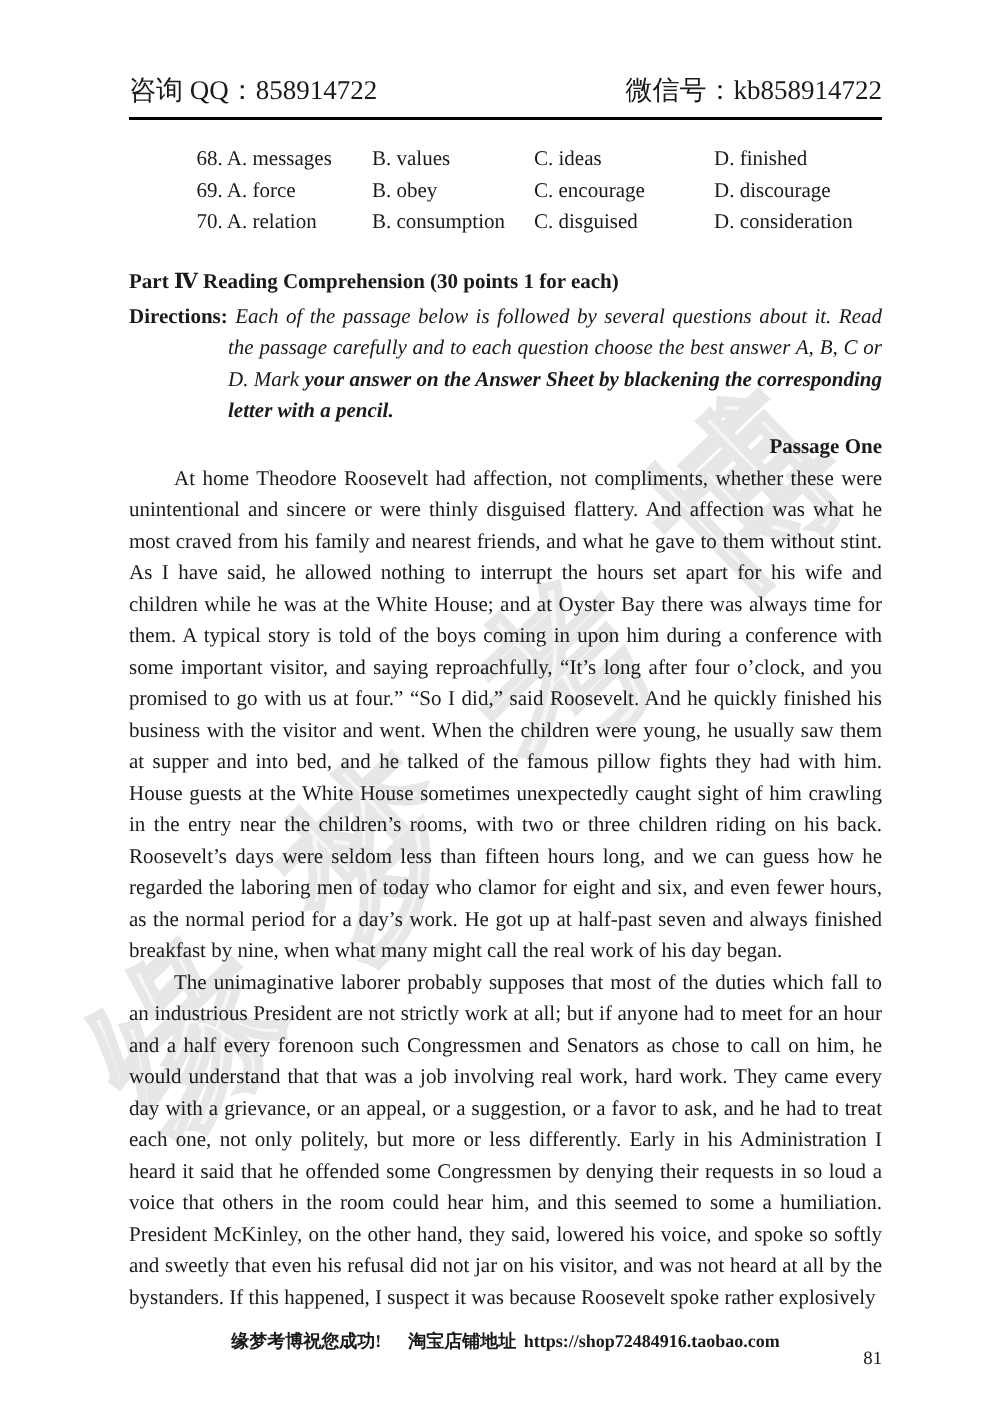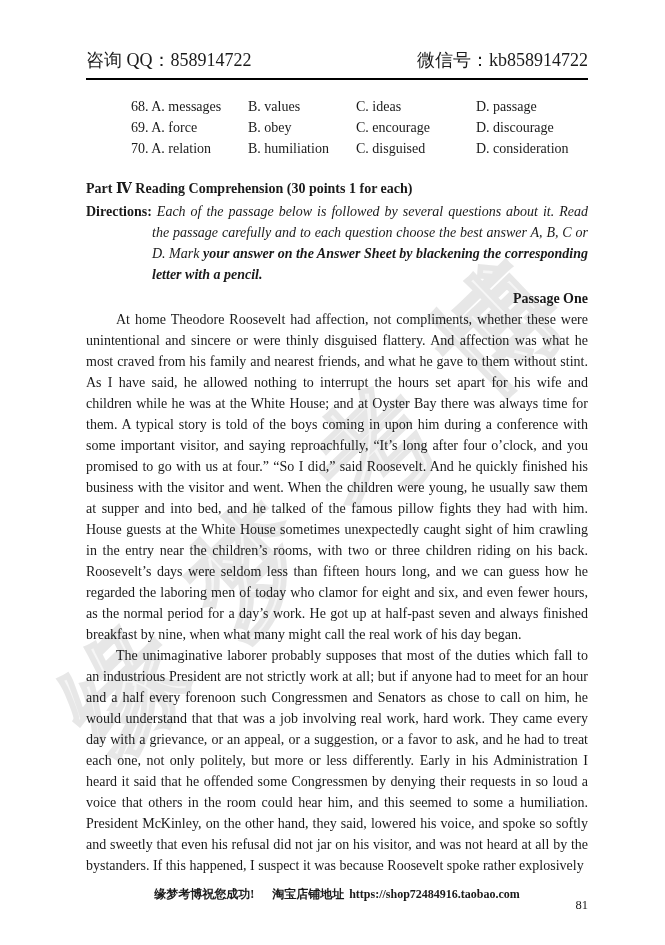--- a/index.html
+++ b/index.html
@@ -116,31 +116,31 @@
     <div class="header">
       <span>咨询 QQ：858914722</span>
       <span>微信号：kb858914722</span>
     </div>
 
     <div class="questions">
       <div class="q-row">
         <span>68. A. messages</span>
         <span>B. values</span>
         <span>C. ideas</span>
-        <span>D. passage</span>
+        <span>D. finished</span>
       </div>
       <div class="q-row">
         <span>69. A. force</span>
         <span>B. obey</span>
         <span>C. encourage</span>
         <span>D. discourage</span>
       </div>
       <div class="q-row">
         <span>70. A. relation</span>
-        <span>B. humiliation</span>
+        <span>B. consumption</span>
         <span>C. disguised</span>
         <span>D. consideration</span>
       </div>
     </div>
 
     <div class="part-title">Part Ⅳ Reading Comprehension (30 points 1 for each)</div>
 
     <div class="directions">
       <span class="label">Directions:</span><span class="it">Each of the passage below is followed by several questions about it. Read the passage carefully and to each question choose the best answer A, B, C or D. Mark </span><span class="it bold">your answer on the Answer Sheet by blackening the corresponding letter with a pencil.</span>
     </div>

